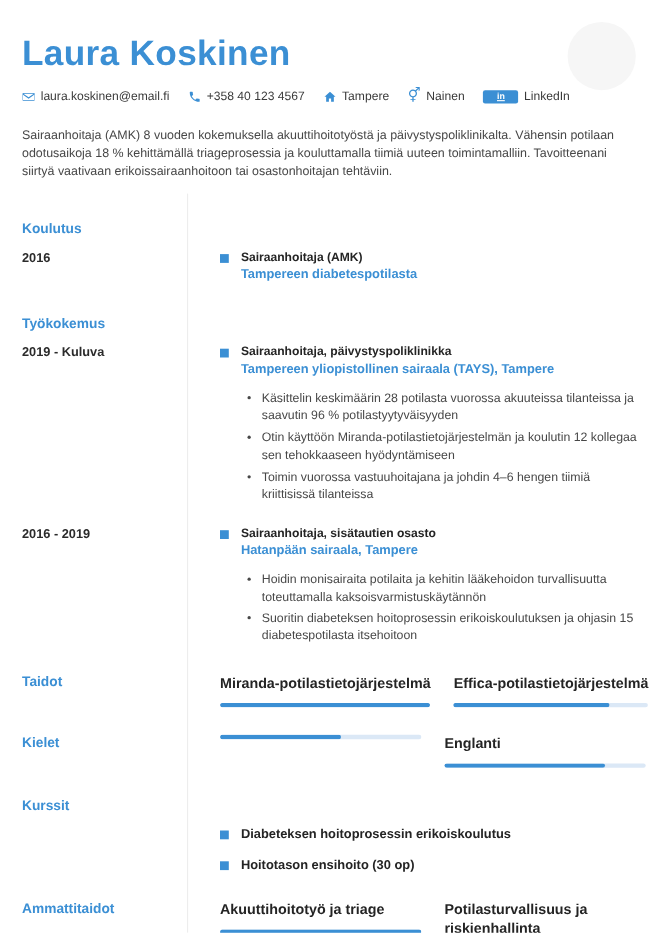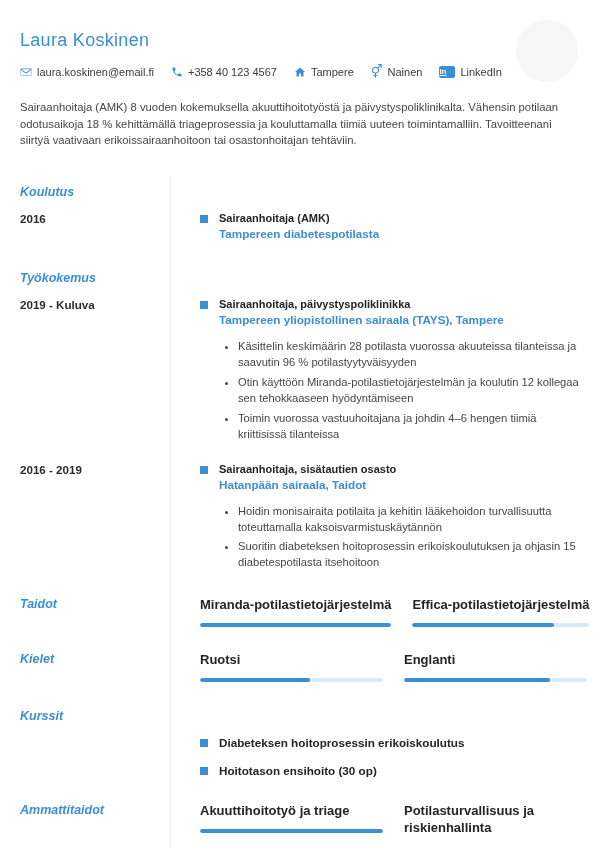--- a/index.html
+++ b/index.html
@@ -6,33 +6,33 @@
   * { box-sizing:border-box; }
   html,body { margin:0; padding:0; }
   body {
     width:600px; height:848px; background:#ffffff; position:relative; overflow:hidden;
     font-family:"Liberation Sans", sans-serif; color:var(--body);
   }
   .divider-v { position:absolute; left:170px; top:176px; bottom:0; width:1px; background:#ededed; }
   .avatar { position:absolute; left:516px; top:20px; width:62px; height:62px; border-radius:50%;
             background:#f6f6f6; }
   .header { padding:30px 20px 0 20px; }
-  .name { font-size:18px; font-weight:normal; color:var(--accent); letter-spacing:0.3px; }
+  .name { font-size:32px; font-weight:bold; color:var(--accent); letter-spacing:0.3px; }
   .contact-row { display:flex; align-items:center; gap:17px; margin-top:15px; font-size:11px; color:#3a3a3a; }
   .contact-item { display:flex; align-items:center; gap:5px; white-space:nowrap; }
   .cicon { width:12px; height:12px; flex:none; display:inline-block; }
   .cicon svg { display:block; width:12px; height:12px; fill:var(--accent); }
   .gender-glyph { font-family:"DejaVu Sans", sans-serif; color:var(--accent); font-size:13px; line-height:12px; }
-  .li-badge { width:16px; height:12px; background:var(--accent); border-radius:2px; color:#fff;
-              font-size:8px; font-weight:bold; text-align:left; line-height:12px;text-decoration:underline; }
+  .li-badge { width:32px; height:12px; background:var(--accent); border-radius:2px; color:#fff;
+              font-size:8px; font-weight:bold; text-align:center; line-height:12px;text-decoration:underline; }
   .summary { margin:21px 20px 0 20px; width:562px; font-size:11.3px; line-height:1.48; color:var(--body); }
   .row { display:flex; align-items:flex-start; }
   .col-l { width:170px; flex:none; padding-left:20px; }
   .col-r { flex:1; padding-left:30px; padding-right:13px; }
-  .sec-h { font-size:12.5px; font-weight:bold; color:var(--accent);font-style:italic; }
+  .sec-h { font-size:12.5px; font-weight:bold; color:var(--accent); }
   .date { font-size:11.6px; font-weight:bold; color:var(--dark); }
   .entry { display:flex; gap:11px; }
   .sq { width:8px; height:8px; background:var(--accent); margin-top:3px; flex:none; }
   .entry-title { font-size:11px; font-weight:bold; color:#242424; }
   .entry-org { font-size:11.7px; font-weight:bold; color:var(--accent); margin-top:3px; }
   ul.bullets { margin:13px 0 0 19px; padding:0; }
   ul.bullets li { font-size:11.2px; line-height:1.42; color:var(--body); margin-bottom:4px; }
   .grid2 { display:grid; grid-template-columns:1fr 1fr; column-gap:21px; }
   .skill-label { font-size:13px; font-weight:bold; color:#242424; margin-bottom:9px; line-height:1.3; }
   .nowrap { white-space:nowrap; }
@@ -136,21 +136,21 @@
 </div>
 <div class="row" style="margin-top:16px;">
   <div class="col-l">
       <div class="date">2016 - 2019</div>
     </div>
   <div class="col-r">
     <div class="entry">
       <span class="sq"></span>
       <div>
         <div class="entry-title">Sairaanhoitaja, sisätautien osasto</div>
-        <div class="entry-org">Hatanpään sairaala, Taidot</div>
+        <div class="entry-org">Hatanpään sairaala, Tampere</div>
         <ul class="bullets">
           <li>Hoidin monisairaita potilaita ja kehitin lääkehoidon turvallisuutta toteuttamalla kaksoisvarmistuskäytännön</li>
           <li>Suoritin diabeteksen hoitoprosessin erikoiskoulutuksen ja ohjasin 15 diabetespotilasta itsehoitoon</li>
         </ul>
       </div>
     </div>
   </div>
 </div>
 
 <div class="row" style="margin-top:22px;">
@@ -175,21 +175,20 @@
   </div>
 </div>
 
 <div class="row" style="margin-top:25px;">
   <div class="col-l">
       <div class="sec-h">Kielet</div>
     </div>
   <div class="col-r">
     <div class="grid2">
       <div>
-        <div class="skill-label">Ruotsi</div>
         <div class="bar">
             <div class="bar-fill" style="width: 60%;"></div>
           </div>
       </div>
       <div>
         <div class="skill-label">Englanti</div>
         <div class="bar">
             <div class="bar-fill" style="width: 80%;"></div>
           </div>
       </div>

